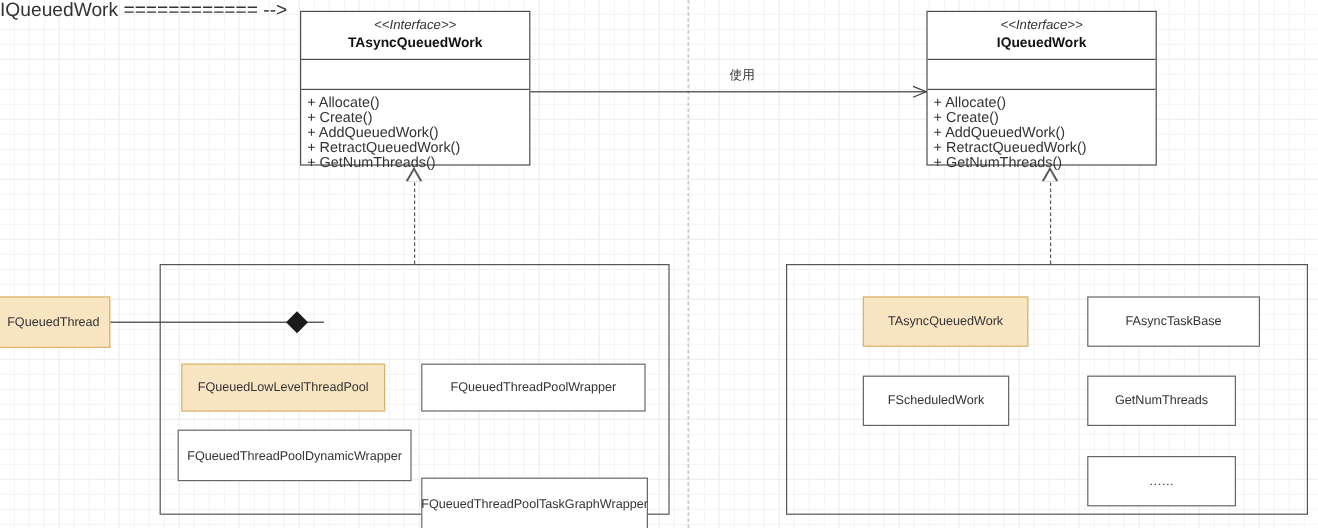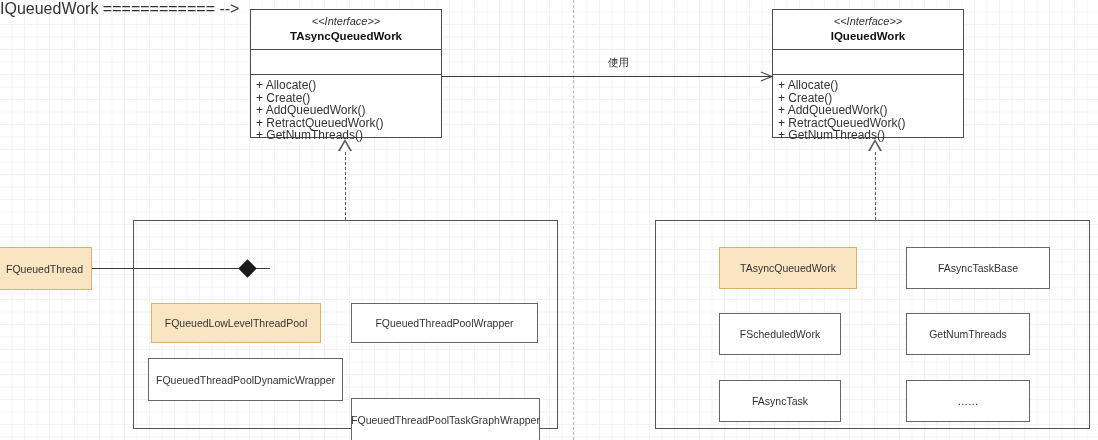--- a/index.html
+++ b/index.html
@@ -282,22 +282,19 @@
   <div class="box plain" style="left:719px; top:313px; width:122px; height:42px;">
     <span>FScheduledWork</span>
   </div>
 
   
   <div class="box plain" style="left:906px; top:313px; width:124px; height:42px;">
     <span>GetNumThreads</span>
   </div>
 
   
-  <div class="box plain" style="left:719px; top:380px; width:122px; height:42px;">
-    <span>FAsyncTask</span>
-  </div>
 
   
   <div class="box plain" style="left:906px; top:380px; width:124px; height:42px;">
     <span>……</span>
   </div>
 
 </div>
 
 </body></html>

